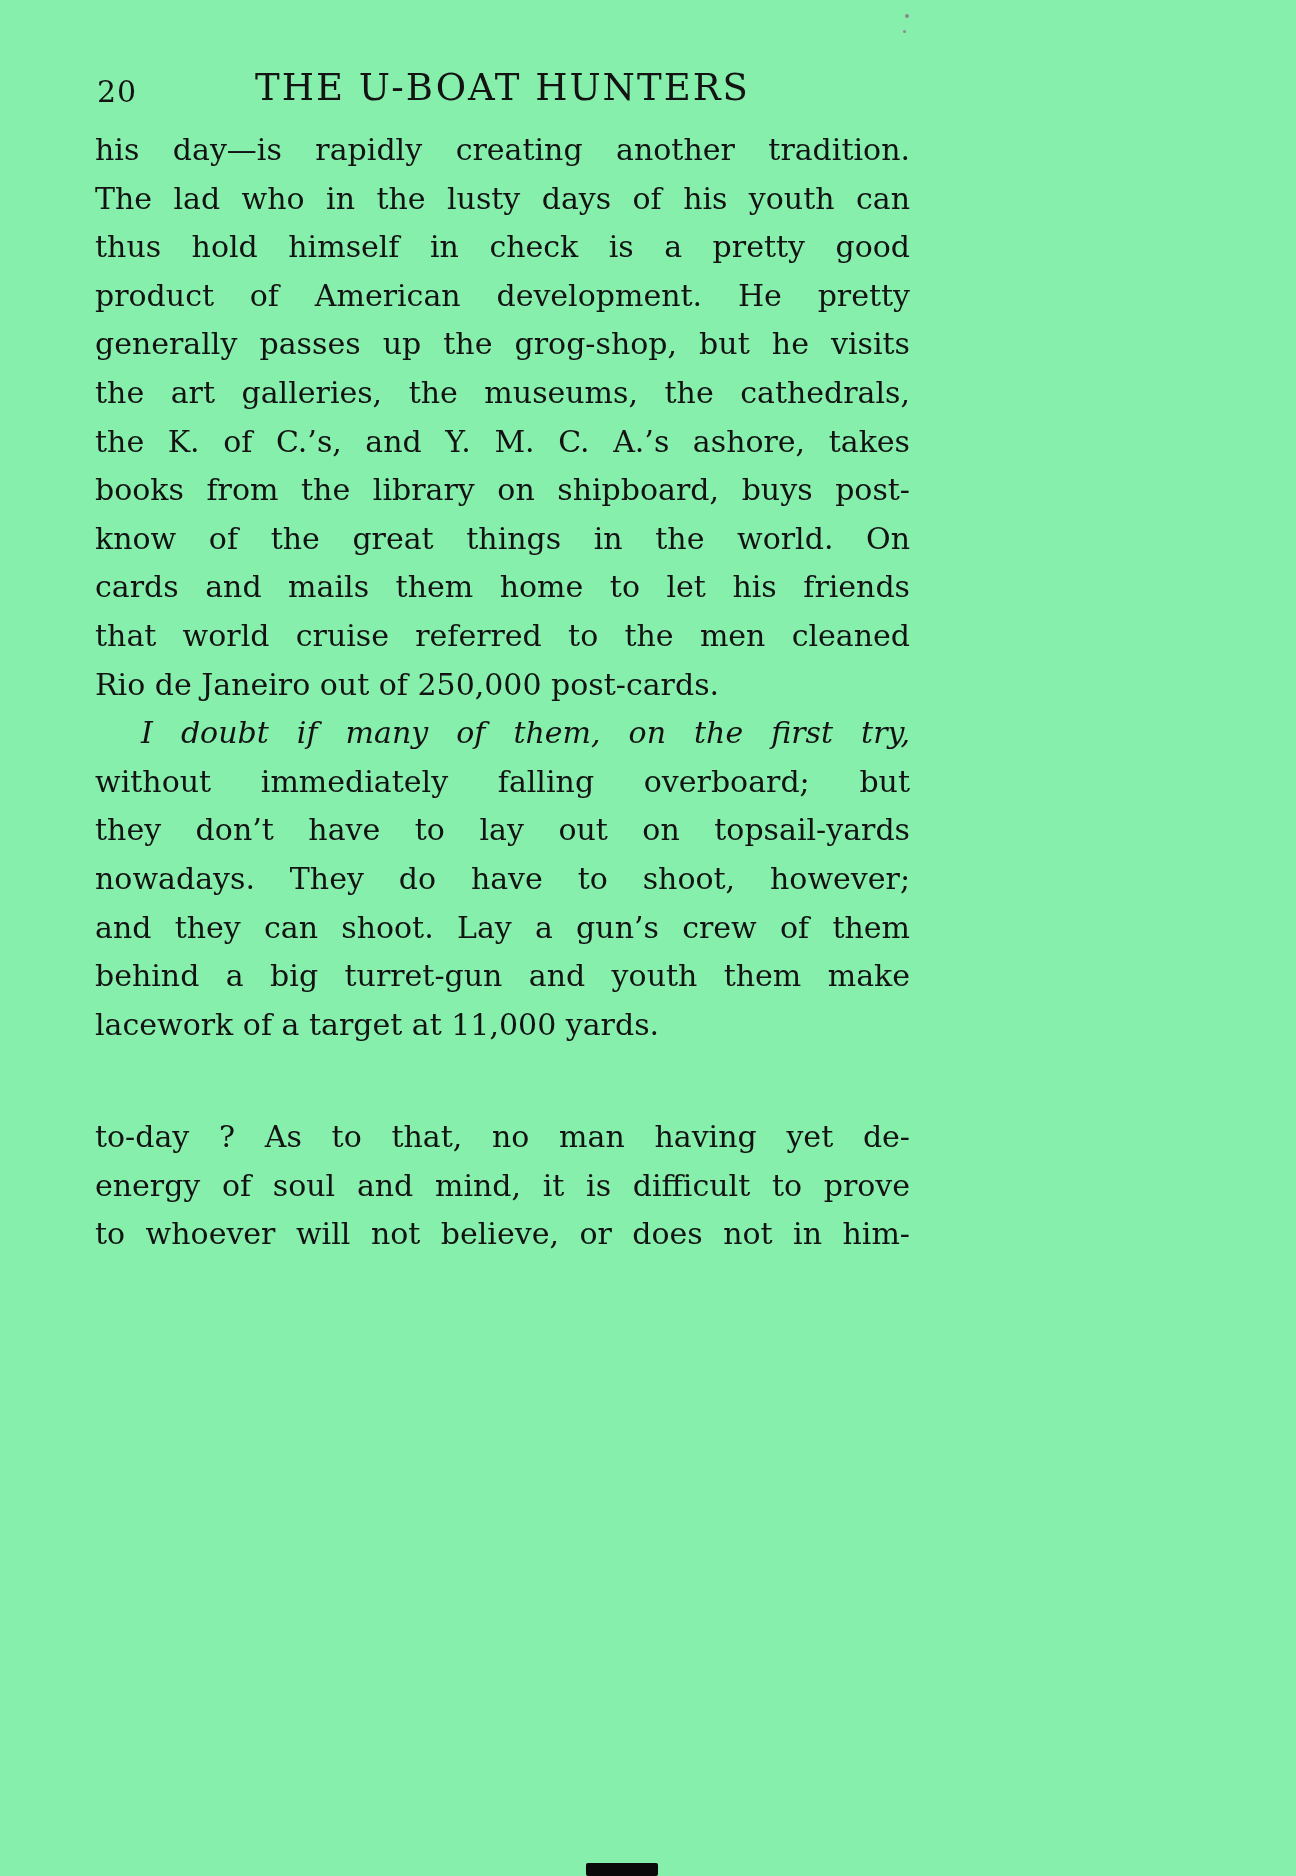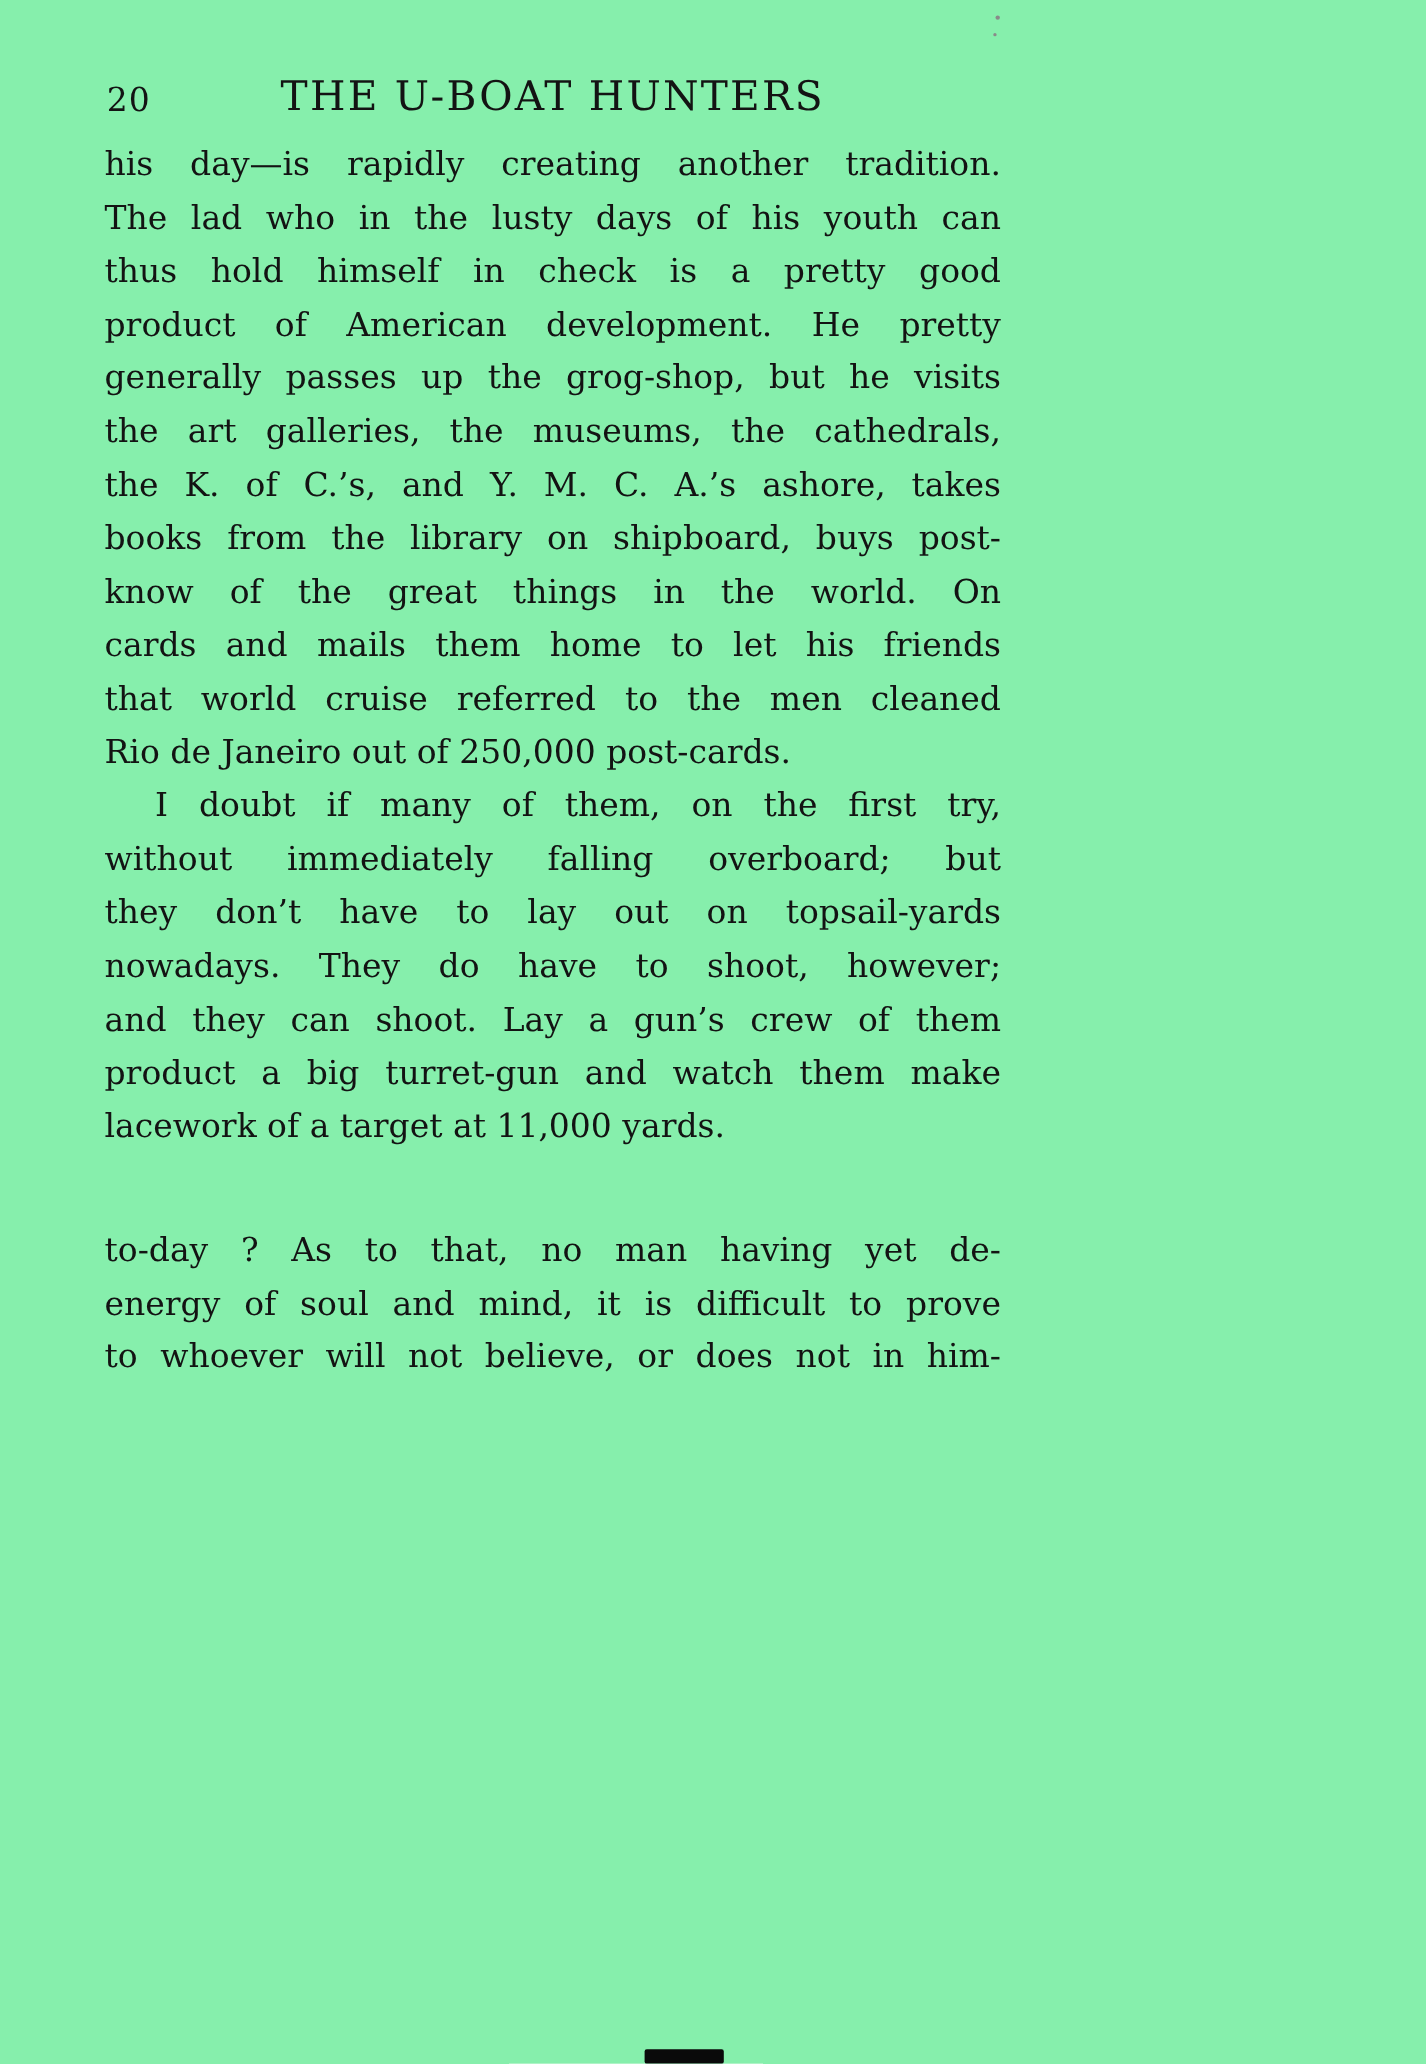--- a/index.html
+++ b/index.html
@@ -51,20 +51,21 @@
     text-align: justify;
     text-align-last: justify;
     text-justify: inter-word;
     white-space: normal;
   }
   .line.last {
     text-align-last: left;
   }
   .first-indent {
     text-indent: 46px;
+    font-style: italic;
   }
   .section-break {
     margin-top: 64px;
   }
   .scan-artifact-bottom {
     position: absolute;
     left: 586px;
     top: 1863px;
     width: 72px;
     height: 13px;
@@ -105,21 +106,21 @@
       <div class="line">that world cruise referred to the men cleaned</div>
       <div class="line last">Rio de Janeiro out of 250,000 post-cards.</div>
     </div>
 
     <div class="para">
       <div class="line first-indent">I doubt if many of them, on the first try,</div>
       <div class="line">without immediately falling overboard; but</div>
       <div class="line">they don’t have to lay out on topsail-yards</div>
       <div class="line">nowadays.  They do have to shoot, however;</div>
       <div class="line">and they can shoot.  Lay a gun’s crew of them</div>
-      <div class="line">product a big turret-gun and watch them make</div>
+      <div class="line">behind a big turret-gun and youth them make</div>
       <div class="line last">lacework of a target at 11,000 yards.</div>
     </div>
 
     <div class="para section-break">
       <div class="line">to-day ?  As to that, no man having yet de-</div>
       <div class="line">energy of soul and mind, it is difficult to prove</div>
       <div class="line">to whoever will not believe, or does not in him-</div>
     </div>
 
   </div>

